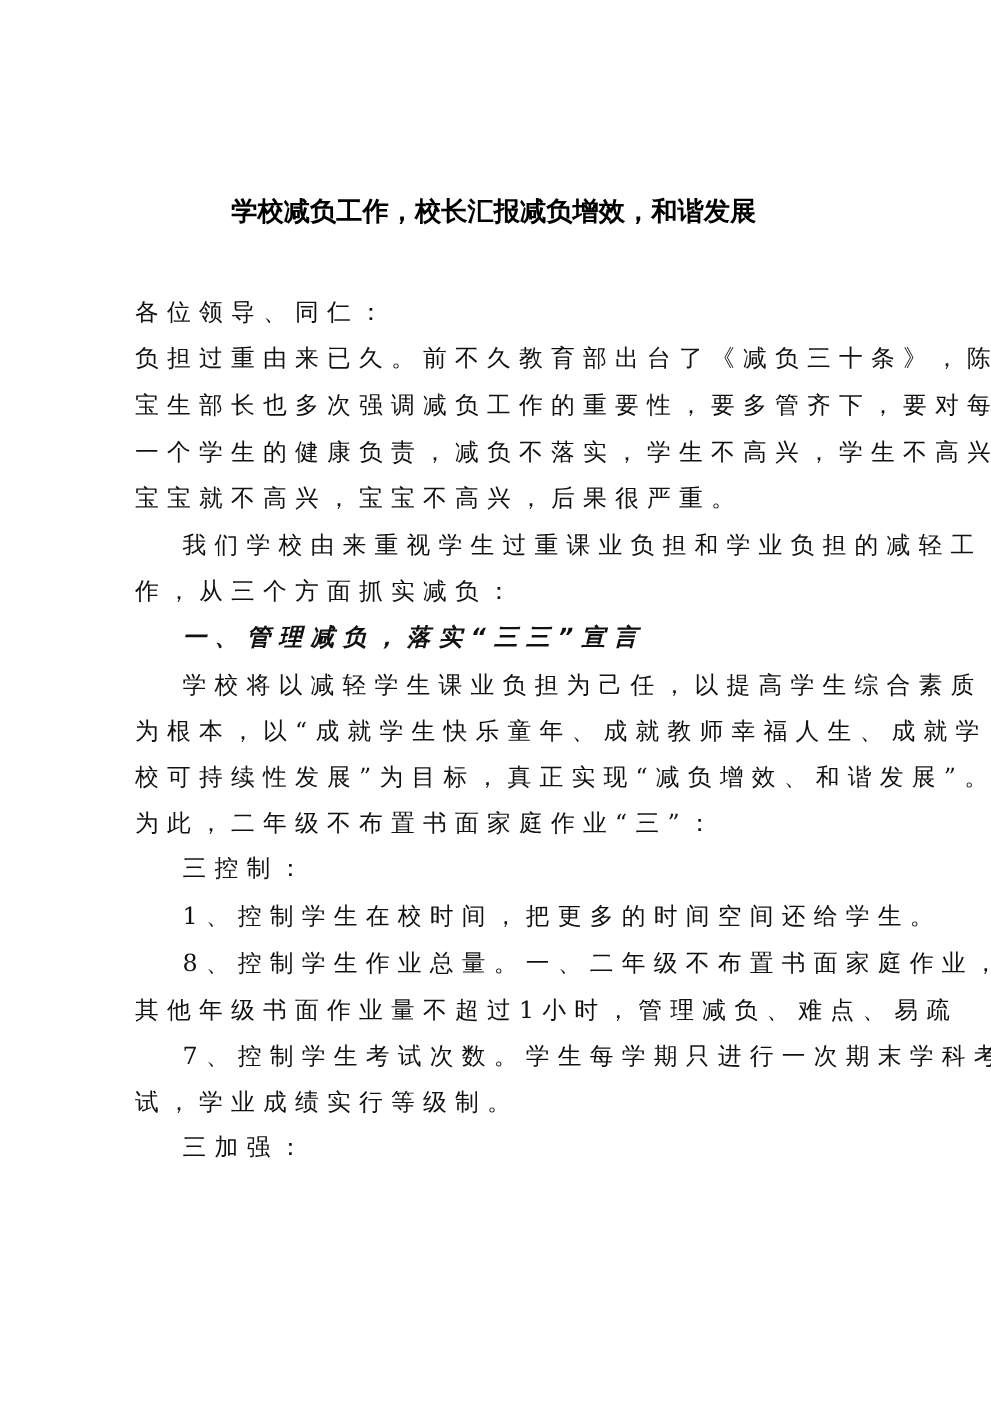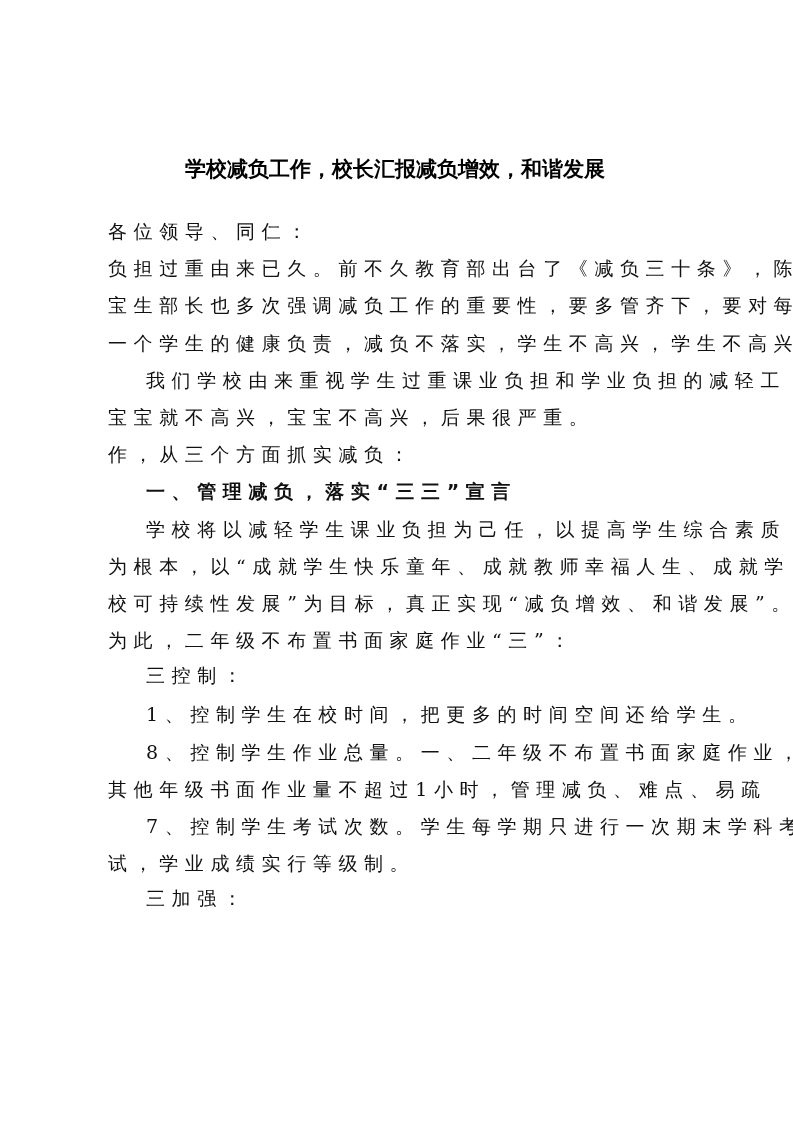--- a/index.html
+++ b/index.html
@@ -7,40 +7,40 @@
   .page {
     position: absolute; left: 0; top: 0; width: 793px; height: 1122px; background: #fff;
     font-family: "DejaVu Serif", "Liberation Serif", serif; color: #111;
   }
   .title {
     position: absolute; top: 155px; left: 0; width: 766px; text-align: center;
     font-family: "DejaVu Sans", "Liberation Sans", sans-serif;
     font-weight: bold; font-size: 21px; letter-spacing: 0px; color: #000; margin-left: 12px;
   }
   .body {
-    position: absolute; left: 108px; top: 213px; width: 580px;
+    position: absolute; left: 108px; top: 232px; width: 580px;
     font-size: 19px; line-height: 37.2px; letter-spacing: 6.6px;
   }
   .line { white-space: nowrap; height: 37.2px; }
   .indent { padding-left: 38px; }
-  .bold { font-family: "DejaVu Sans", "Liberation Sans", sans-serif; font-weight: bold; }
+  .bold { font-family: "DejaVu Sans", "Liberation Sans", sans-serif; font-weight: bold; font-style: italic; }
   .sub { font-family: Liberation Mono, monospace; }
 </style>
 </head>
 <body>
 
 <div class="page">
   <div class="title">学校减负工作，校长汇报减负增效，和谐发展</div>
   <div class="body">
     <div class="line">各位领导、同仁：</div>
     <div class="line">负担过重由来已久。前不久教育部出台了《减负三十条》，陈</div>
     <div class="line">宝生部长也多次强调减负工作的重要性，要多管齐下，要对每</div>
     <div class="line">一个学生的健康负责，减负不落实，学生不高兴，学生不高兴</div>
+    <div class="line">宝宝就不高兴，宝宝不高兴，后果很严重。</div>
     <div class="line indent">我们学校由来重视学生过重课业负担和学业负担的减轻工</div>
-    <div class="line">宝宝就不高兴，宝宝不高兴，后果很严重。</div>
     <div class="line">作，从三个方面抓实减负：</div>
     <div class="line indent bold">一、管理减负，落实“三三”宣言</div>
     <div class="line indent">学校将以减轻学生课业负担为己任，以提高学生综合素质</div>
     <div class="line">为根本，以“成就学生快乐童年、成就教师幸福人生、成就学</div>
     <div class="line">校可持续性发展”为目标，真正实现“减负增效、和谐发展”。</div>
     <div class="line">为此，二年级不布置书面家庭作业“三”：</div>
     <div class="line indent sub">三控制：</div>
     <div class="line indent">1、控制学生在校时间，把更多的时间空间还给学生。</div>
     <div class="line indent">8、控制学生作业总量。一、二年级不布置书面家庭作业，</div>
     <div class="line">其他年级书面作业量不超过1小时，管理减负、难点、易疏</div>

